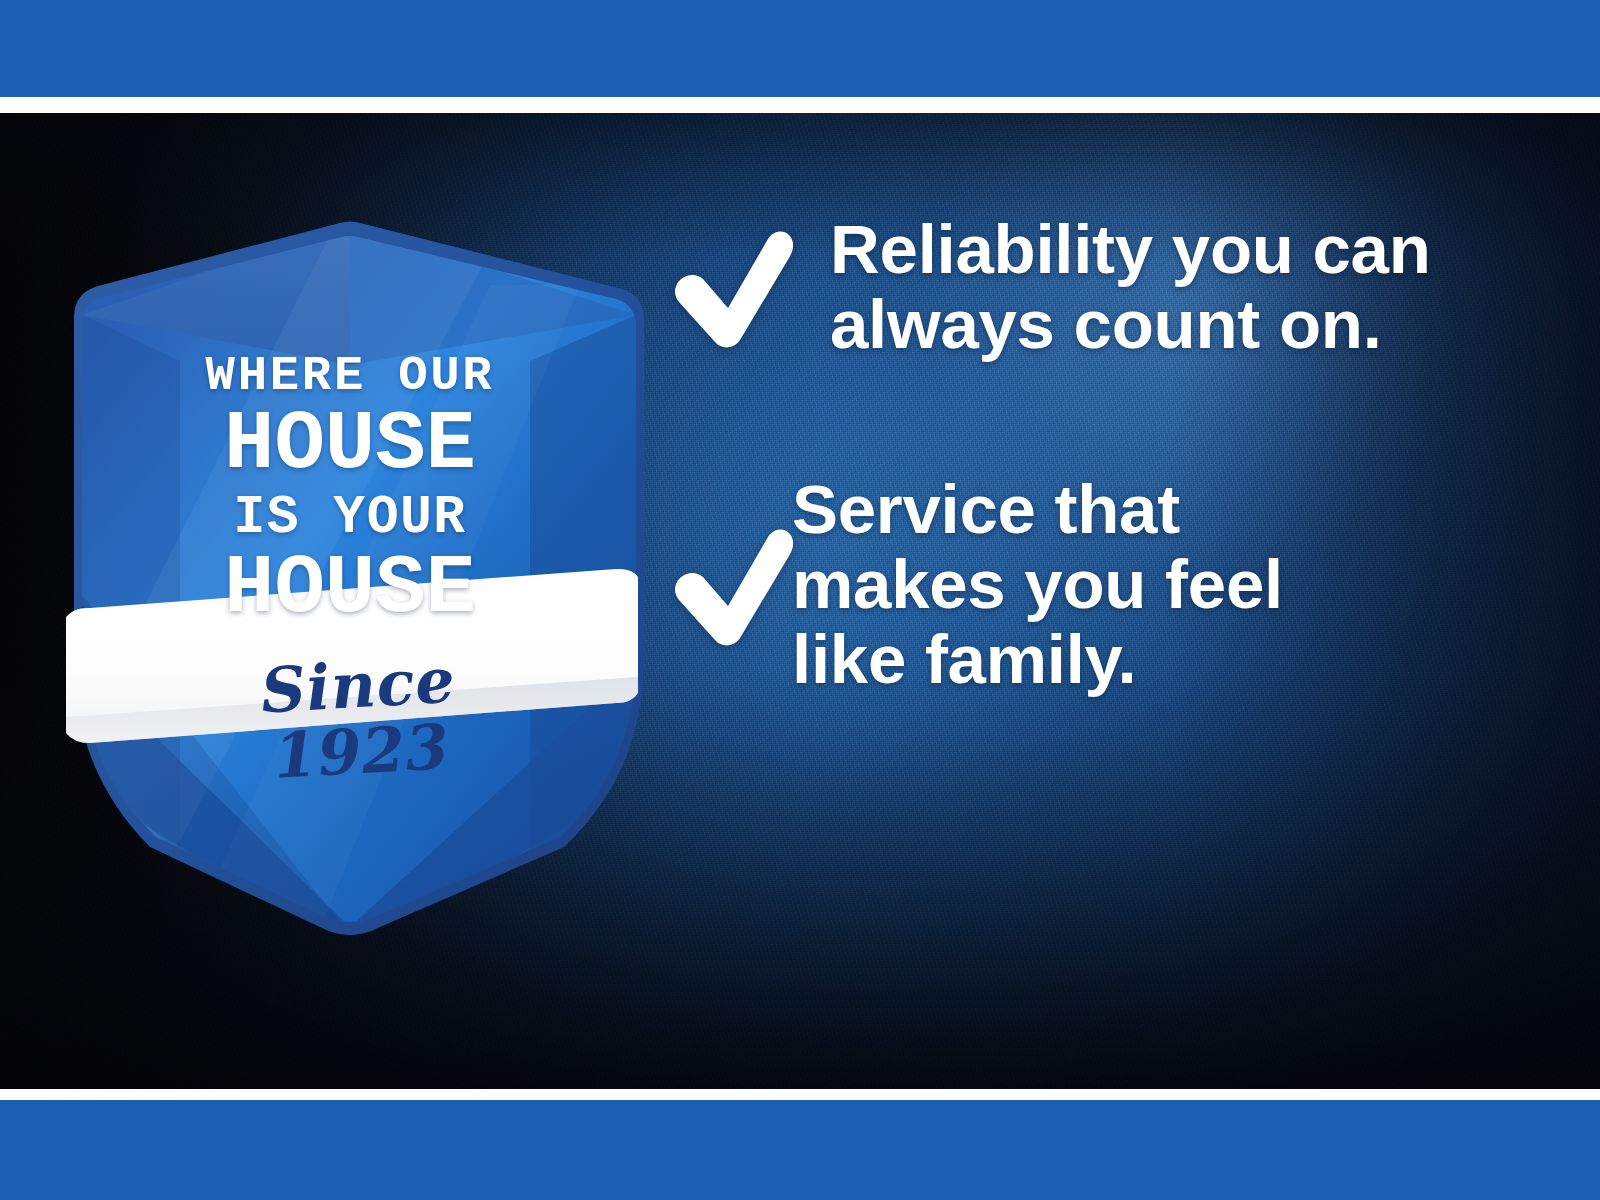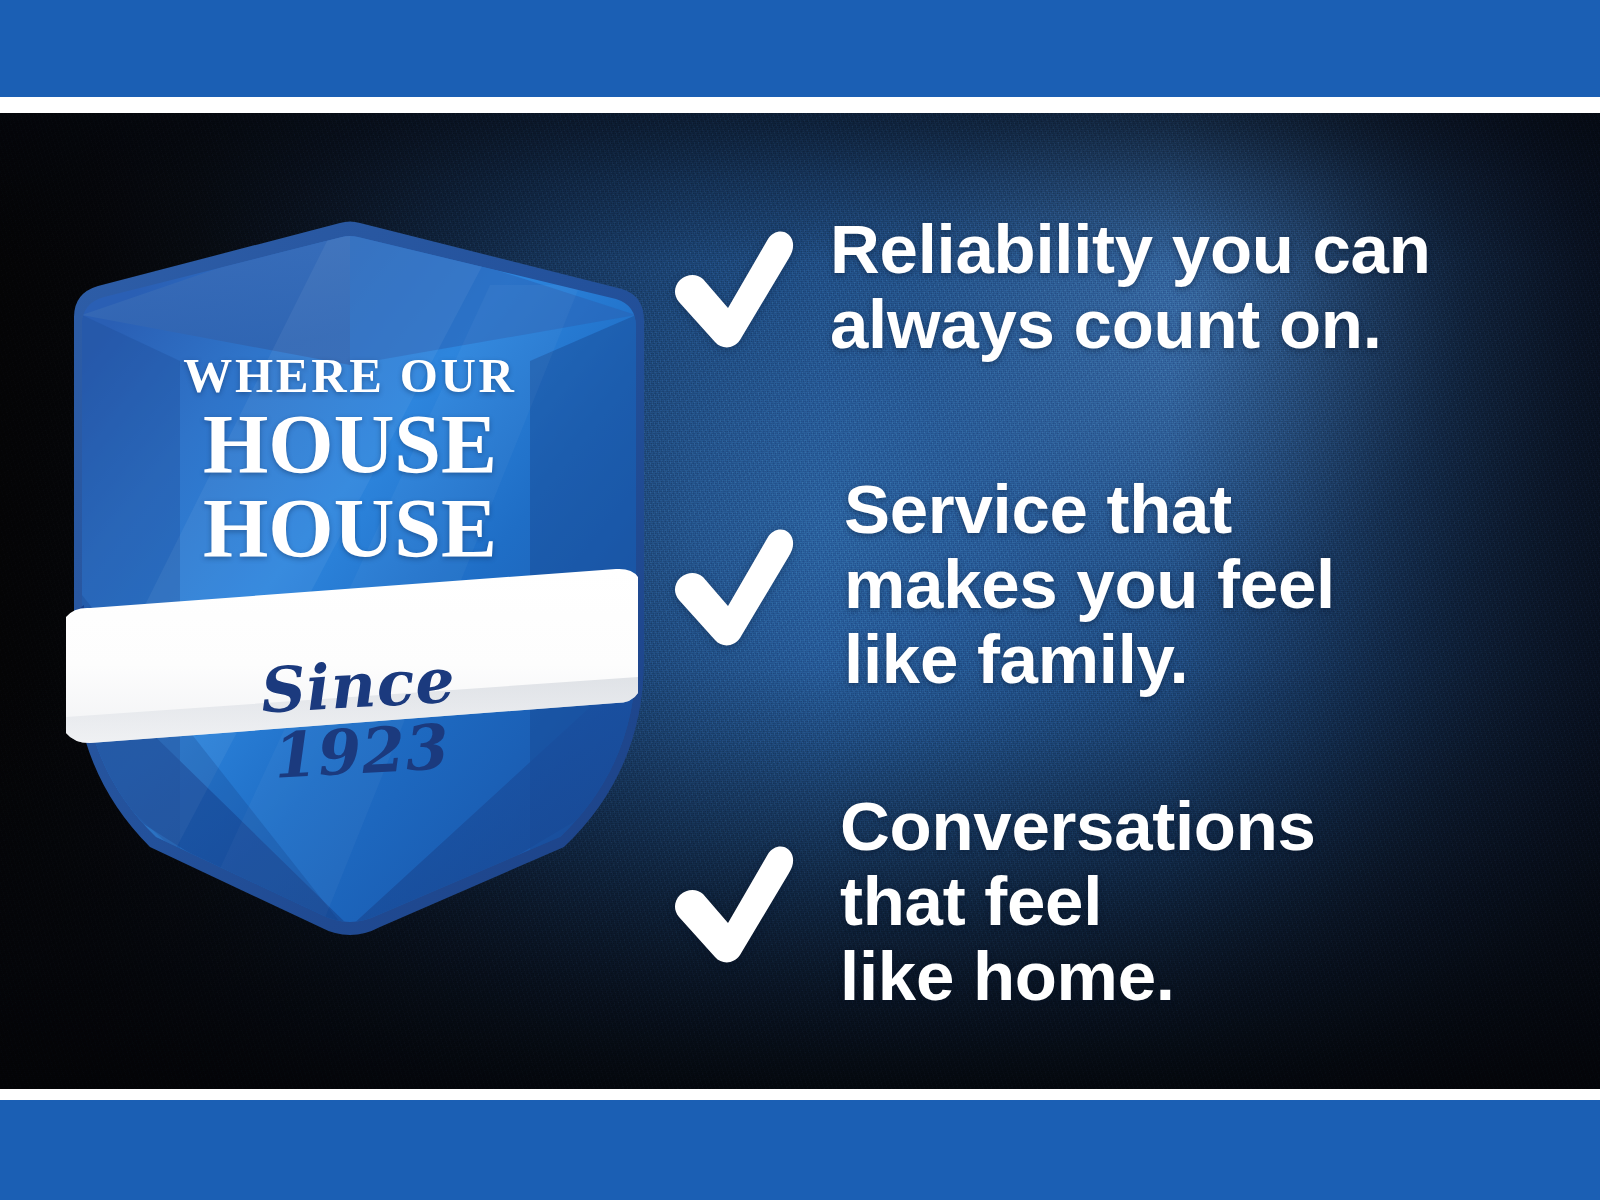--- a/index.html
+++ b/index.html
@@ -112,21 +112,21 @@
   .badge { position:absolute; left:60px; top:165px; width:580px; height:790px; }
   .badge svg { position:absolute; inset:0; width:100%; height:100%; overflow:visible; }
 
   .badge-copy {
     position:absolute; left:0; top:0; width:580px; height:790px;
     pointer-events:none;
   }
   .badge-lines {
     position:absolute; left:58px; top:185px; width:464px;
     text-align:center; color:#fff;
-    font-family:Liberation Serif, serif;
+    font-family:Liberation Mono, monospace;
     font-weight:700; letter-spacing:.01em;
     text-shadow:0 2px 5px rgba(5,25,60,.35);
   }
   .bl-1 { font-size:49px; line-height:52px; letter-spacing:.055em; }
   .bl-2 { font-size:84px; line-height:82px; letter-spacing:.000em; margin-top:2px; }
   .bl-3 { font-size:53px; line-height:56px; letter-spacing:.028em; margin-top:4px; }
   .bl-4 { font-size:84px; line-height:82px; letter-spacing:.000em; margin-top:2px; }
 
   .since {
     position:absolute; left:110px; top:488px; width:380px;
@@ -155,21 +155,21 @@
     font-family:"Liberation Sans", sans-serif;
     font-weight:700;
     font-size:69px;
     line-height:75px;
     letter-spacing:-0.004em;
     text-shadow:0 2px 6px rgba(3,14,34,.40);
     white-space:pre-line;
     padding-top:4px;
   }
   .b1 .btext { margin-left:38px; }
-  .b2 .btext { margin-left:52px; }
+  .b2 .btext { }
   .b3 .btext { margin-left:48px; }
 </style>
 </head>
 <body>
 
 <div id="stage">
 
   <div class="bar-top"></div>
   <div class="strip-top"></div>
 
@@ -262,20 +262,21 @@
                L578 528 Q572 538 556 538
                L30 578 Q14 578 6 568 Z" fill="url(#gRibbon)"></path>
 
       <path d="M6 552 L578 512 L578 528 Q572 538 556 538 L30 578 Q14 578 6 568 Z" fill="url(#gRibShade)" opacity="0.55"></path>
     </svg>
 
     <div class="badge-copy">
       <div class="badge-lines">
         <div class="bl-1">WHERE OUR</div>
         <div class="bl-2">HOUSE</div>
+        <div class="bl-3">IS YOUR</div>
         <div class="bl-4">HOUSE</div>
       </div>
       <div class="since">Since 1923</div>
     </div>
   </div>
 
   <div class="bullets">
 
     <div class="bullet b1">
       <span class="check">
@@ -297,32 +298,19 @@
                    C113 5 123 3 129 9 C135 15 134 24 129 32
                    L80 114 C74 123 62 124 55 116 L19 76
                    C13 69 14 60 20 54 Z" fill="#ffffff"></path>
         </svg>
       </span>
       <span class="btext">Service that
 makes you feel
 like family.</span>
     </div>
 
-    <div class="bullet b3">
-      <span class="check">
-        <svg viewBox="0 0 132 118" xmlns="http://www.w3.org/2000/svg">
-          <path d="M20 54 C27 48 36 47 43 53 L68 82 L108 13
-                   C113 5 123 3 129 9 C135 15 134 24 129 32
-                   L80 114 C74 123 62 124 55 116 L19 76
-                   C13 69 14 60 20 54 Z" fill="#ffffff"></path>
-        </svg>
-      </span>
-      <span class="btext">Conversations
-that feel
-like home.</span>
-    </div>
 
   </div>
 
   <div class="strip-bottom"></div>
   <div class="bar-bottom"></div>
 
 </div>
 
 </body></html>

